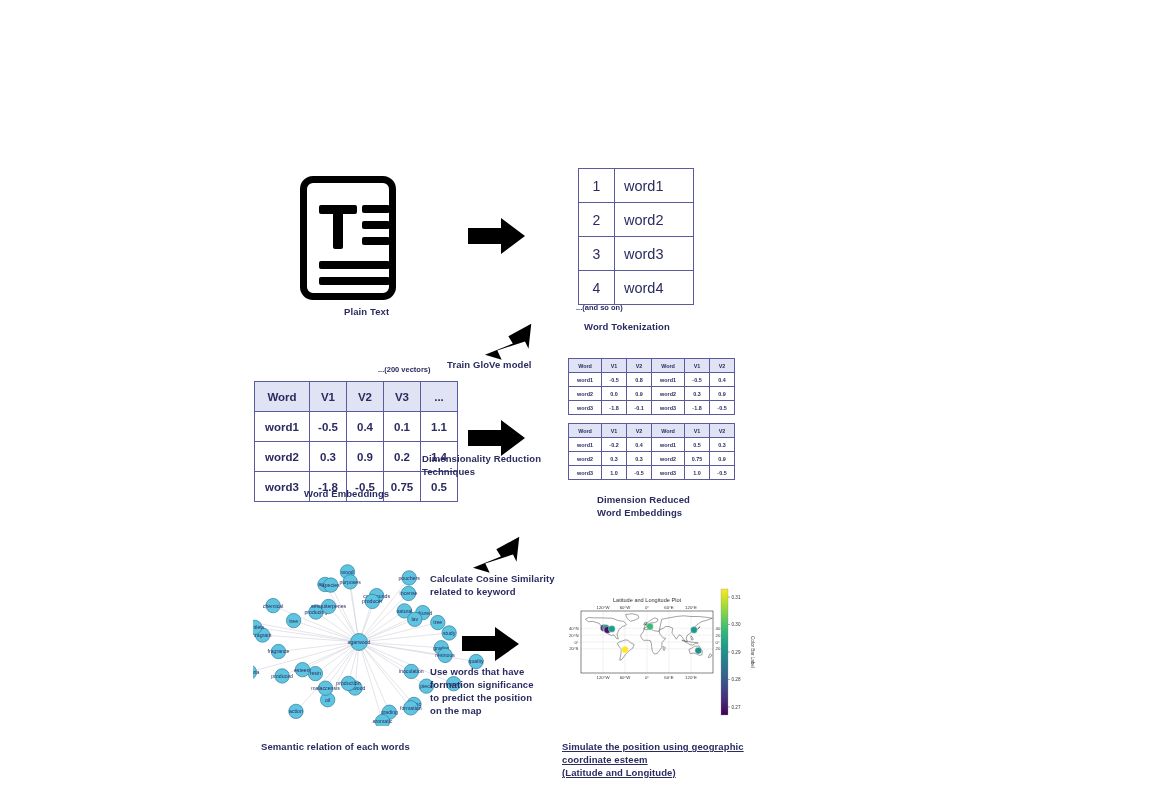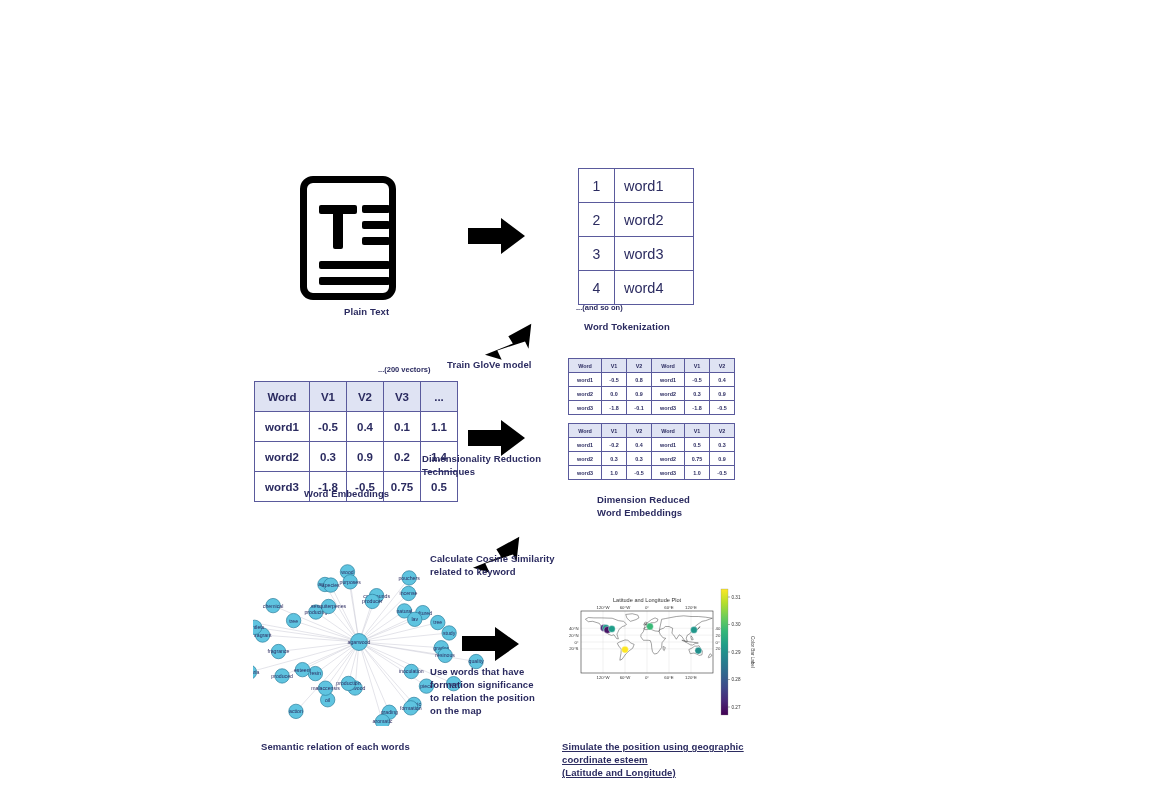--- a/index.html
+++ b/index.html
@@ -265,21 +265,21 @@
 <div class="abs cap" style="left:597px;top:493px;">
   <span>Dimension Reduced</span><br>
   <span>Word Embeddings</span>
 </div>
 
 <div class="abs" style="left:466px;top:533px;">
   <svg width="54" height="42" viewBox="0 0 54 42">
     <path d="M52 2 L30 16 L35 23 L8 36 L25 40 L20 31 L47 20 L51 27 Z" fill="#000" transform="rotate(4 27 21)"></path>
   </svg>
 </div>
-<div class="abs cap" style="left:430px;top:552px;width:150px;">
+<div class="abs cap" style="left:430px;top:572px;width:150px;">
   <span>Calculate Cosine Similarity</span><br>
   <span>related to keyword</span>
 </div>
 
 <div class="abs graph-wrap" style="left:253px;top:538px;">
   <svg width="290" height="188" viewBox="0 0 290 188" id="graph-svg">
       <line x1="106" y1="104" x2="94.47437726535932" y2="33.886188055171544" class="edge"></line>
       <line x1="106" y1="104" x2="123.5895369016692" y2="57.68839346728707" class="edge"></line>
       <line x1="106" y1="104" x2="119.2948464756965" y2="63.435915821910434" class="edge"></line>
       <line x1="106" y1="104" x2="156.13247101096658" y2="39.935933985761494" class="edge"></line>
@@ -488,21 +488,21 @@
 <div class="abs cap" style="left:261px;top:740px;text-align:right;">Semantic relation of each words</div>
 
 <div class="abs" style="left:462px;top:626px;">
   <svg width="58" height="36" viewBox="0 0 58 36">
     <path d="M0 10 L33 10 L33 1 L57 18 L33 35 L33 25 L0 25 Z" fill="#000"></path>
   </svg>
 </div>
 <div class="abs cap" style="left:430px;top:665px;width:150px;">
   <span>Use words that have</span><br>
   <span>formation significance</span><br>
-  <span>to relation the position</span><br>
+  <span>to predict the position</span><br>
   <span>on the map</span>
 </div>
 
 <div class="abs" style="left:553px;top:585px;">
   <svg width="215" height="140" viewBox="0 0 215 140" id="map-svg">
       <text x="94" y="17" class="map-title">Latitude and Longitude Plot</text>
       <line x1="50" y1="26" x2="50" y2="88" class="grid"></line>
       <line x1="72" y1="26" x2="72" y2="88" class="grid"></line>
       <line x1="94" y1="26" x2="94" y2="88" class="grid"></line>
       <line x1="116" y1="26" x2="116" y2="88" class="grid"></line>

